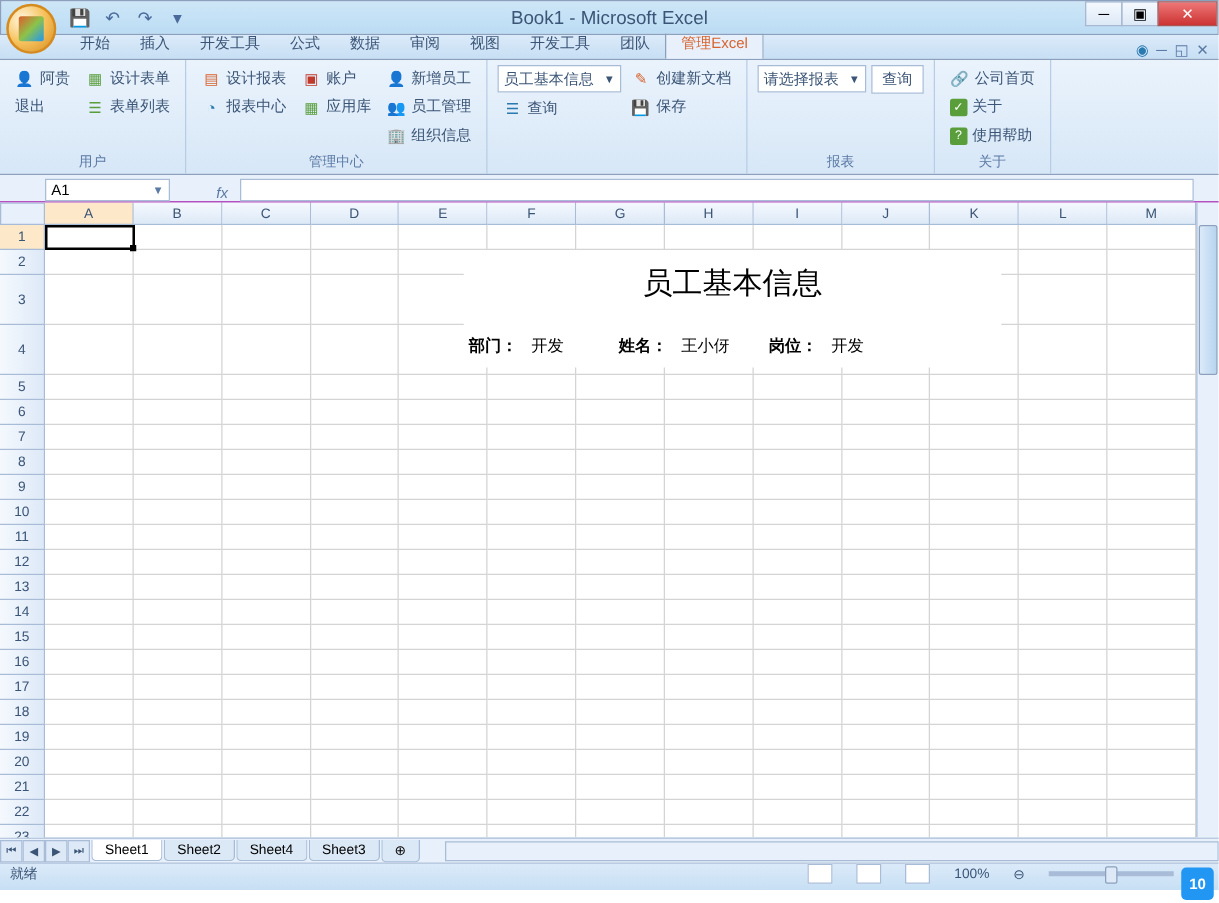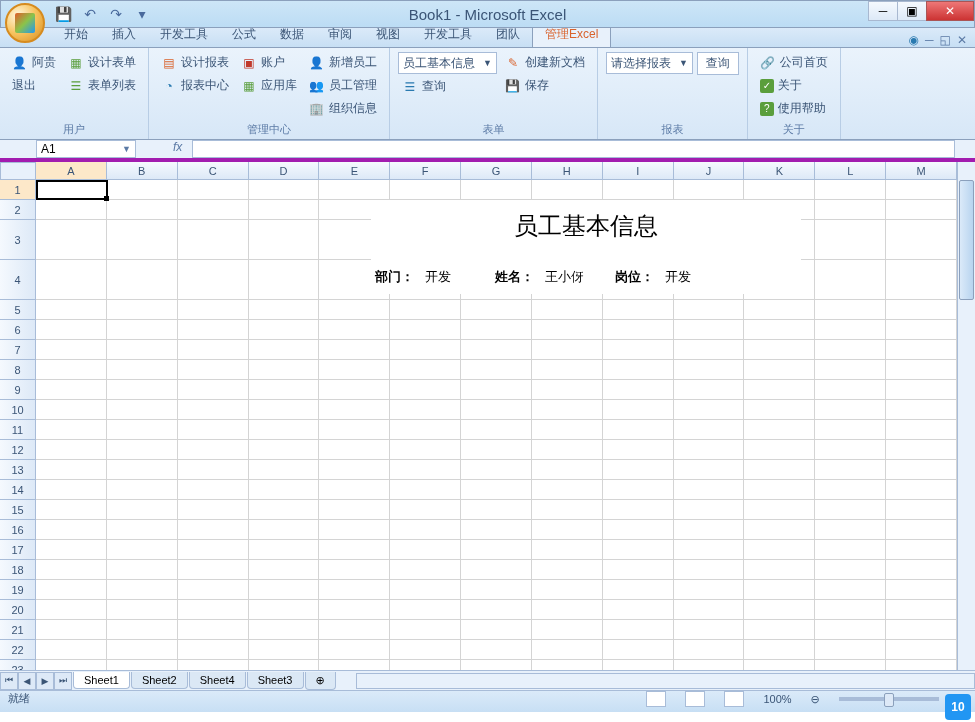--- a/index.html
+++ b/index.html
@@ -27,21 +27,21 @@
 .group { border-right: 1px solid #b8cde5; padding: 4px 8px 2px; display: flex; flex-direction: column; }
 .group-body { flex: 1; display: flex; gap: 4px; }
 .group-col { display: flex; flex-direction: column; gap: 2px; }
 .group-label { text-align: center; color: #5b7aa5; font-size: 11px; padding-top: 2px; }
 .rbtn { display: flex; align-items: center; gap: 4px; padding: 2px 4px; color: #3b5576; cursor: pointer; white-space: nowrap; }
 .ricon { width: 16px; height: 16px; display: inline-flex; align-items: center; justify-content: center; font-size: 12px; }
 .combo { height: 22px; border: 1px solid #a8bcd8; background: #fff; display: flex; align-items: center; padding: 0 4px; font-size: 12px; color: #3b5576; }
 .combo .arrow { margin-left: 8px; font-size: 9px; }
 
 
-.formula-bar { height: 22px; background: #e8f1fb; border-bottom: 4px solid #a21caf; display: flex; align-items: flex-start; font-size: 12px; }
+.formula-bar { height: 22px; background: #e8f1fb; border-bottom: 1px solid #a21caf; display: flex; align-items: flex-end; font-size: 12px; }
 .name-box { width: 100px; border: 1px solid #a8bcd8; background: #fff; height: 18px; margin-left: 36px; display: flex; align-items: center; padding: 0 4px; color: #000; }
 .name-box .arrow { margin-left: auto; font-size: 9px; color: #5b7aa5; }
 .fx-area { display: flex; align-items: center; margin-left: 31px; }
 .fx-btn { padding: 0 6px; color: #5b7aa5; font-style: italic; }
 .formula-input { flex: 1; background: #fff; border: 1px solid #a8bcd8; height: 18px; margin: 0 20px 0 4px; }
 
 
 .grid-wrap { position: relative; height: 508px; overflow: hidden; }
 .corner { position: absolute; left: 0; top: 0; width: 36px; height: 18px; background: #e8f1fb; border: 1px solid #a8bcd8; }
 .col-headers { position: absolute; left: 36px; top: 0; right: 18px; height: 18px; display: flex; }
@@ -208,21 +208,20 @@
         <div class="rbtn">
             <span class="ricon" style="color:#d9632d">✎</span>
             <span>创建新文档</span>
           </div>
         <div class="rbtn">
             <span class="ricon" style="color:#2a7ab0">💾</span>
             <span>保存</span>
           </div>
       </div>
     </div>
-    <div class="group-label">表单</div>
   </div>
 
   <div class="group">
     <div class="group-body">
       <div class="group-col">
         <div class="combo">
             <span>请选择报表</span>
             <span class="arrow">▼</span>
           </div>
       </div>

